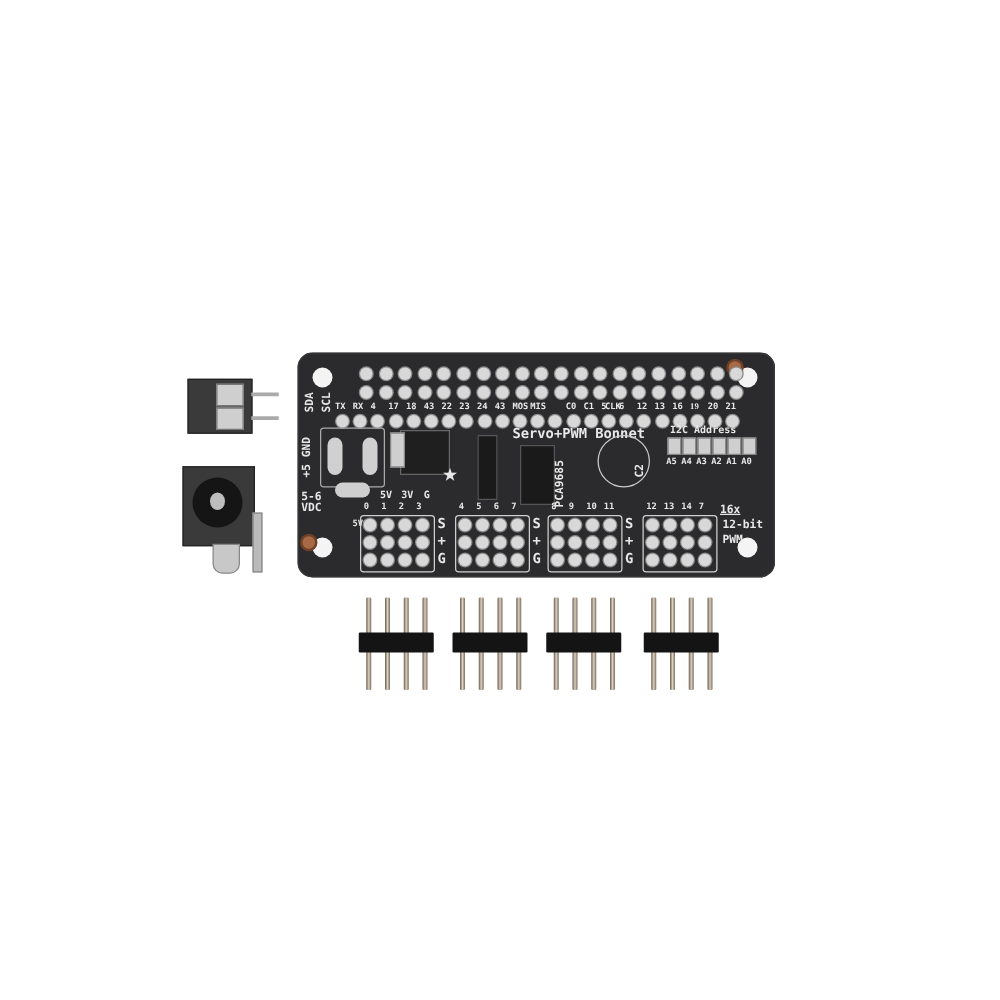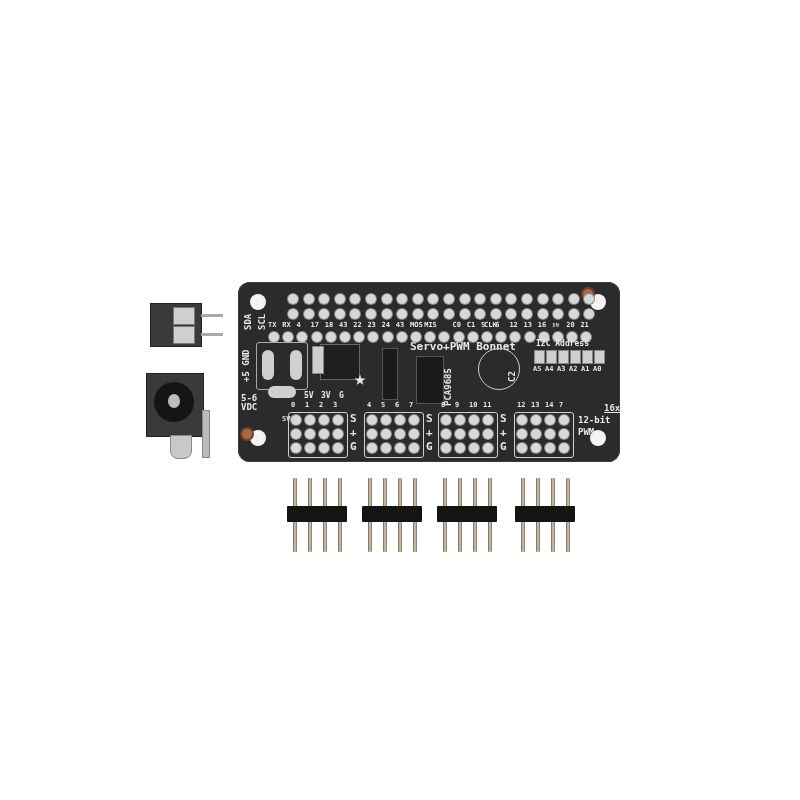--- a/index.html
+++ b/index.html
@@ -168,21 +168,21 @@
       <div class="smd" style="left: 320px; top: 68px; width: 9px; height: 12px;"></div>
       <div class="silk" style="left: 319px; top: 84px; font-size: 7px;">A3</div>
       <div class="smd" style="left: 332px; top: 68px; width: 9px; height: 12px;"></div>
       <div class="silk" style="left: 331px; top: 84px; font-size: 7px;">A2</div>
       <div class="smd" style="left: 344px; top: 68px; width: 9px; height: 12px;"></div>
       <div class="silk" style="left: 343px; top: 84px; font-size: 7px;">A1</div>
       <div class="smd" style="left: 356px; top: 68px; width: 9px; height: 12px;"></div>
       <div class="silk" style="left: 355px; top: 84px; font-size: 7px;">A0</div>
     </div>
 
-  <div class="silk" style="left:366px;top:122px;text-decoration:underline;">16x</div>
+  <div class="silk" style="left:338px;top:122px;text-decoration:underline;">16x</div>
   <div class="silk" style="left:340px;top:134px;">12-bit</div>
   <div class="silk" style="left:340px;top:146px;">PWM</div>
 
   <div id="servo-groups">
       <div class="grp" style="left: 50px; top: 130px; width: 58px; height: 44px;"></div>
       <div class="silk" style="left: 53px; top: 120px; font-size: 7px;">0</div>
       <div class="pad" style="left: 53px; top: 133px;"></div>
       <div class="pad" style="left: 53px; top: 147px;"></div>
       <div class="pad" style="left: 53px; top: 161px;"></div>
       <div class="silk" style="left: 67px; top: 120px; font-size: 7px;">1</div>

